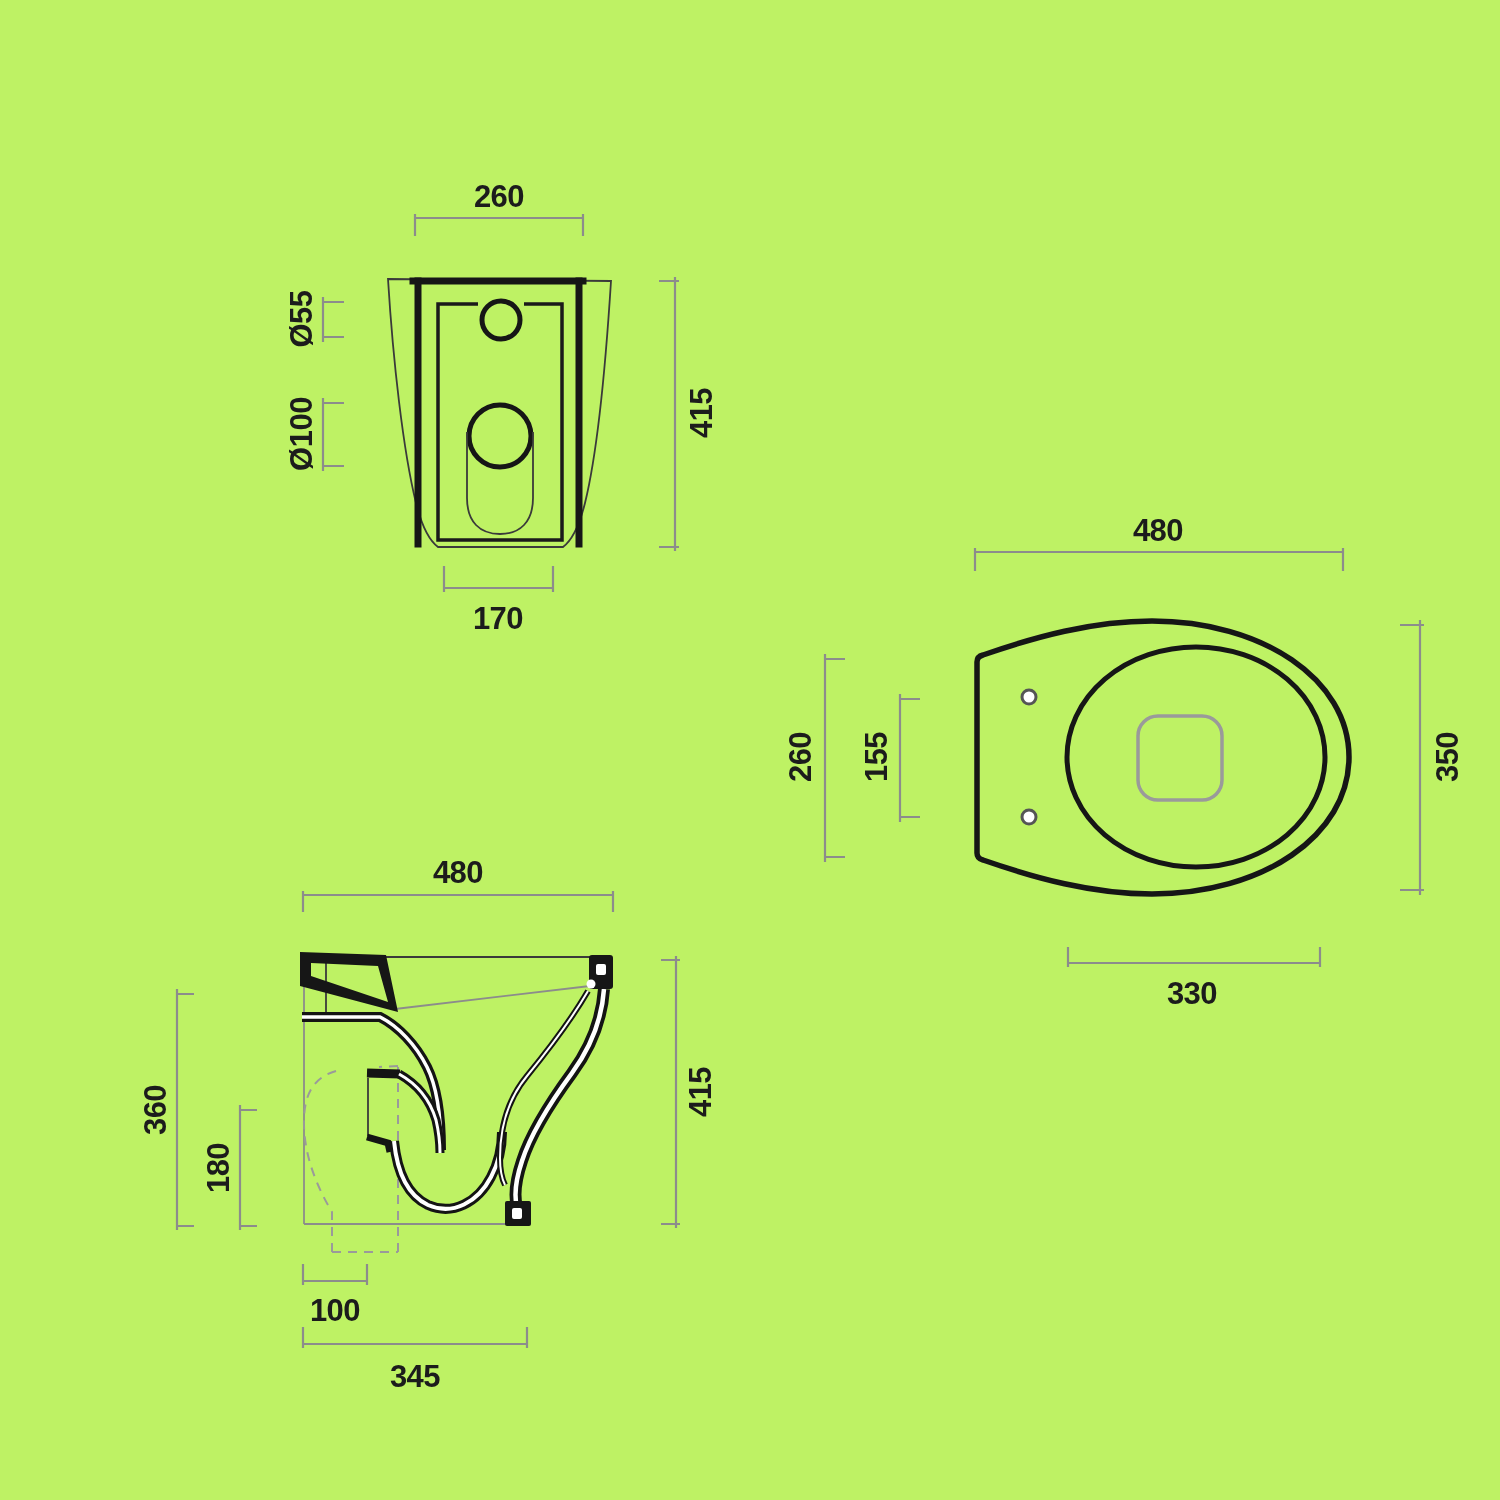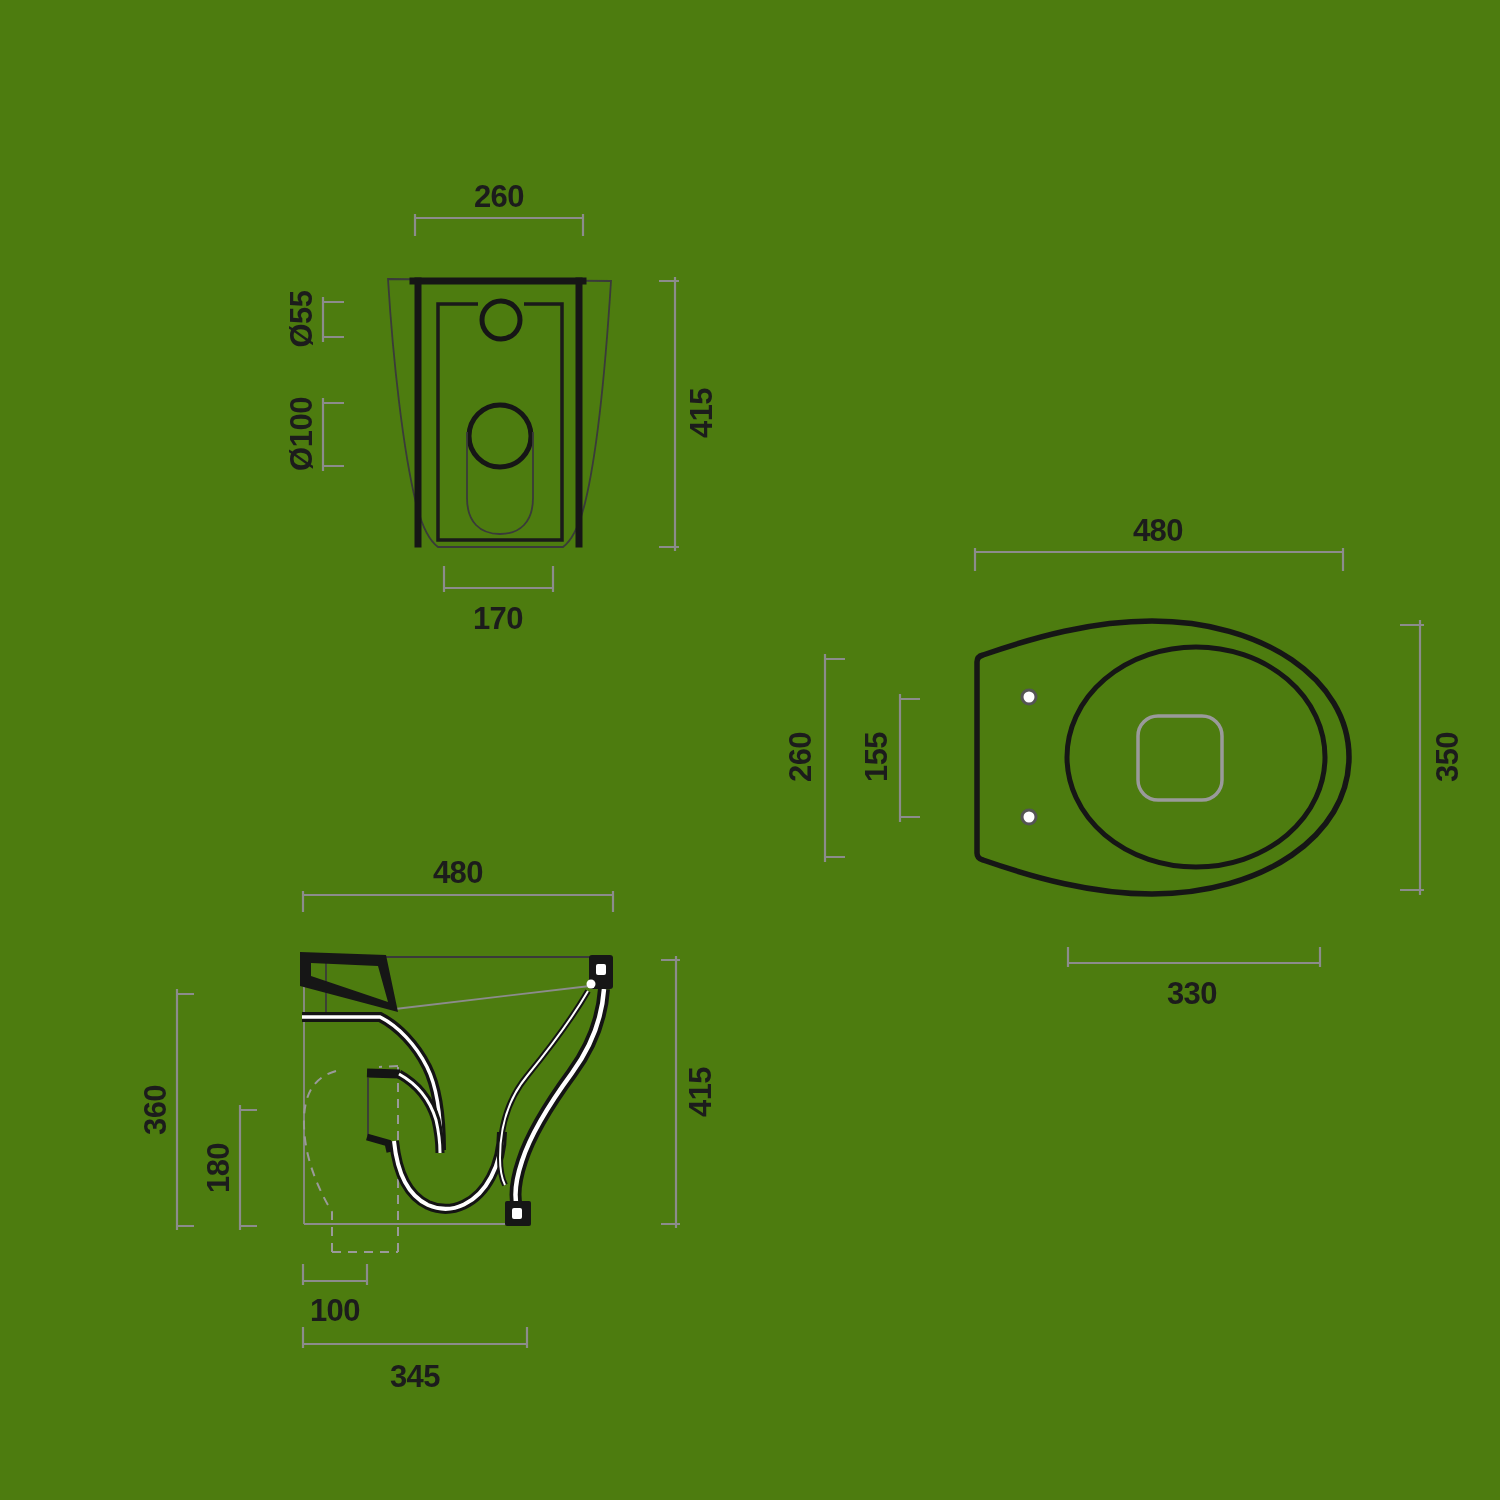--- a/index.html
+++ b/index.html
@@ -1,18 +1,18 @@
 <!DOCTYPE html>
 <html><head>
 <meta charset="utf-8">
 <style>
   html, body { margin: 0; padding: 0; background: #ffffff; }
   .page {
     width: 1500px; height: 1500px; position: relative;
-    background: #4d7c0f; overflow: hidden;
+    background: #bef264; overflow: hidden;
     font-family: "Liberation Sans", sans-serif;
   }
   svg { display: block; }
   .ln-thick { stroke: #161616; stroke-width: 7; fill: none; stroke-linecap: square; }
   .ln-egg   { stroke: #161616; stroke-width: 5.5; fill: none; }
   .ln-oval  { stroke: #161616; stroke-width: 5; fill: none; }
   .ln-med   { stroke: #1a1a1a; stroke-width: 3.5; fill: none; }
   .ln-thin  { stroke: #3a3a3a; stroke-width: 1.8; fill: none; }
   .ln-gray  { stroke: #8c8c8c; stroke-width: 1.8; fill: none; }
   .band     { stroke: #141414; fill: none; stroke-linecap: butt; }

